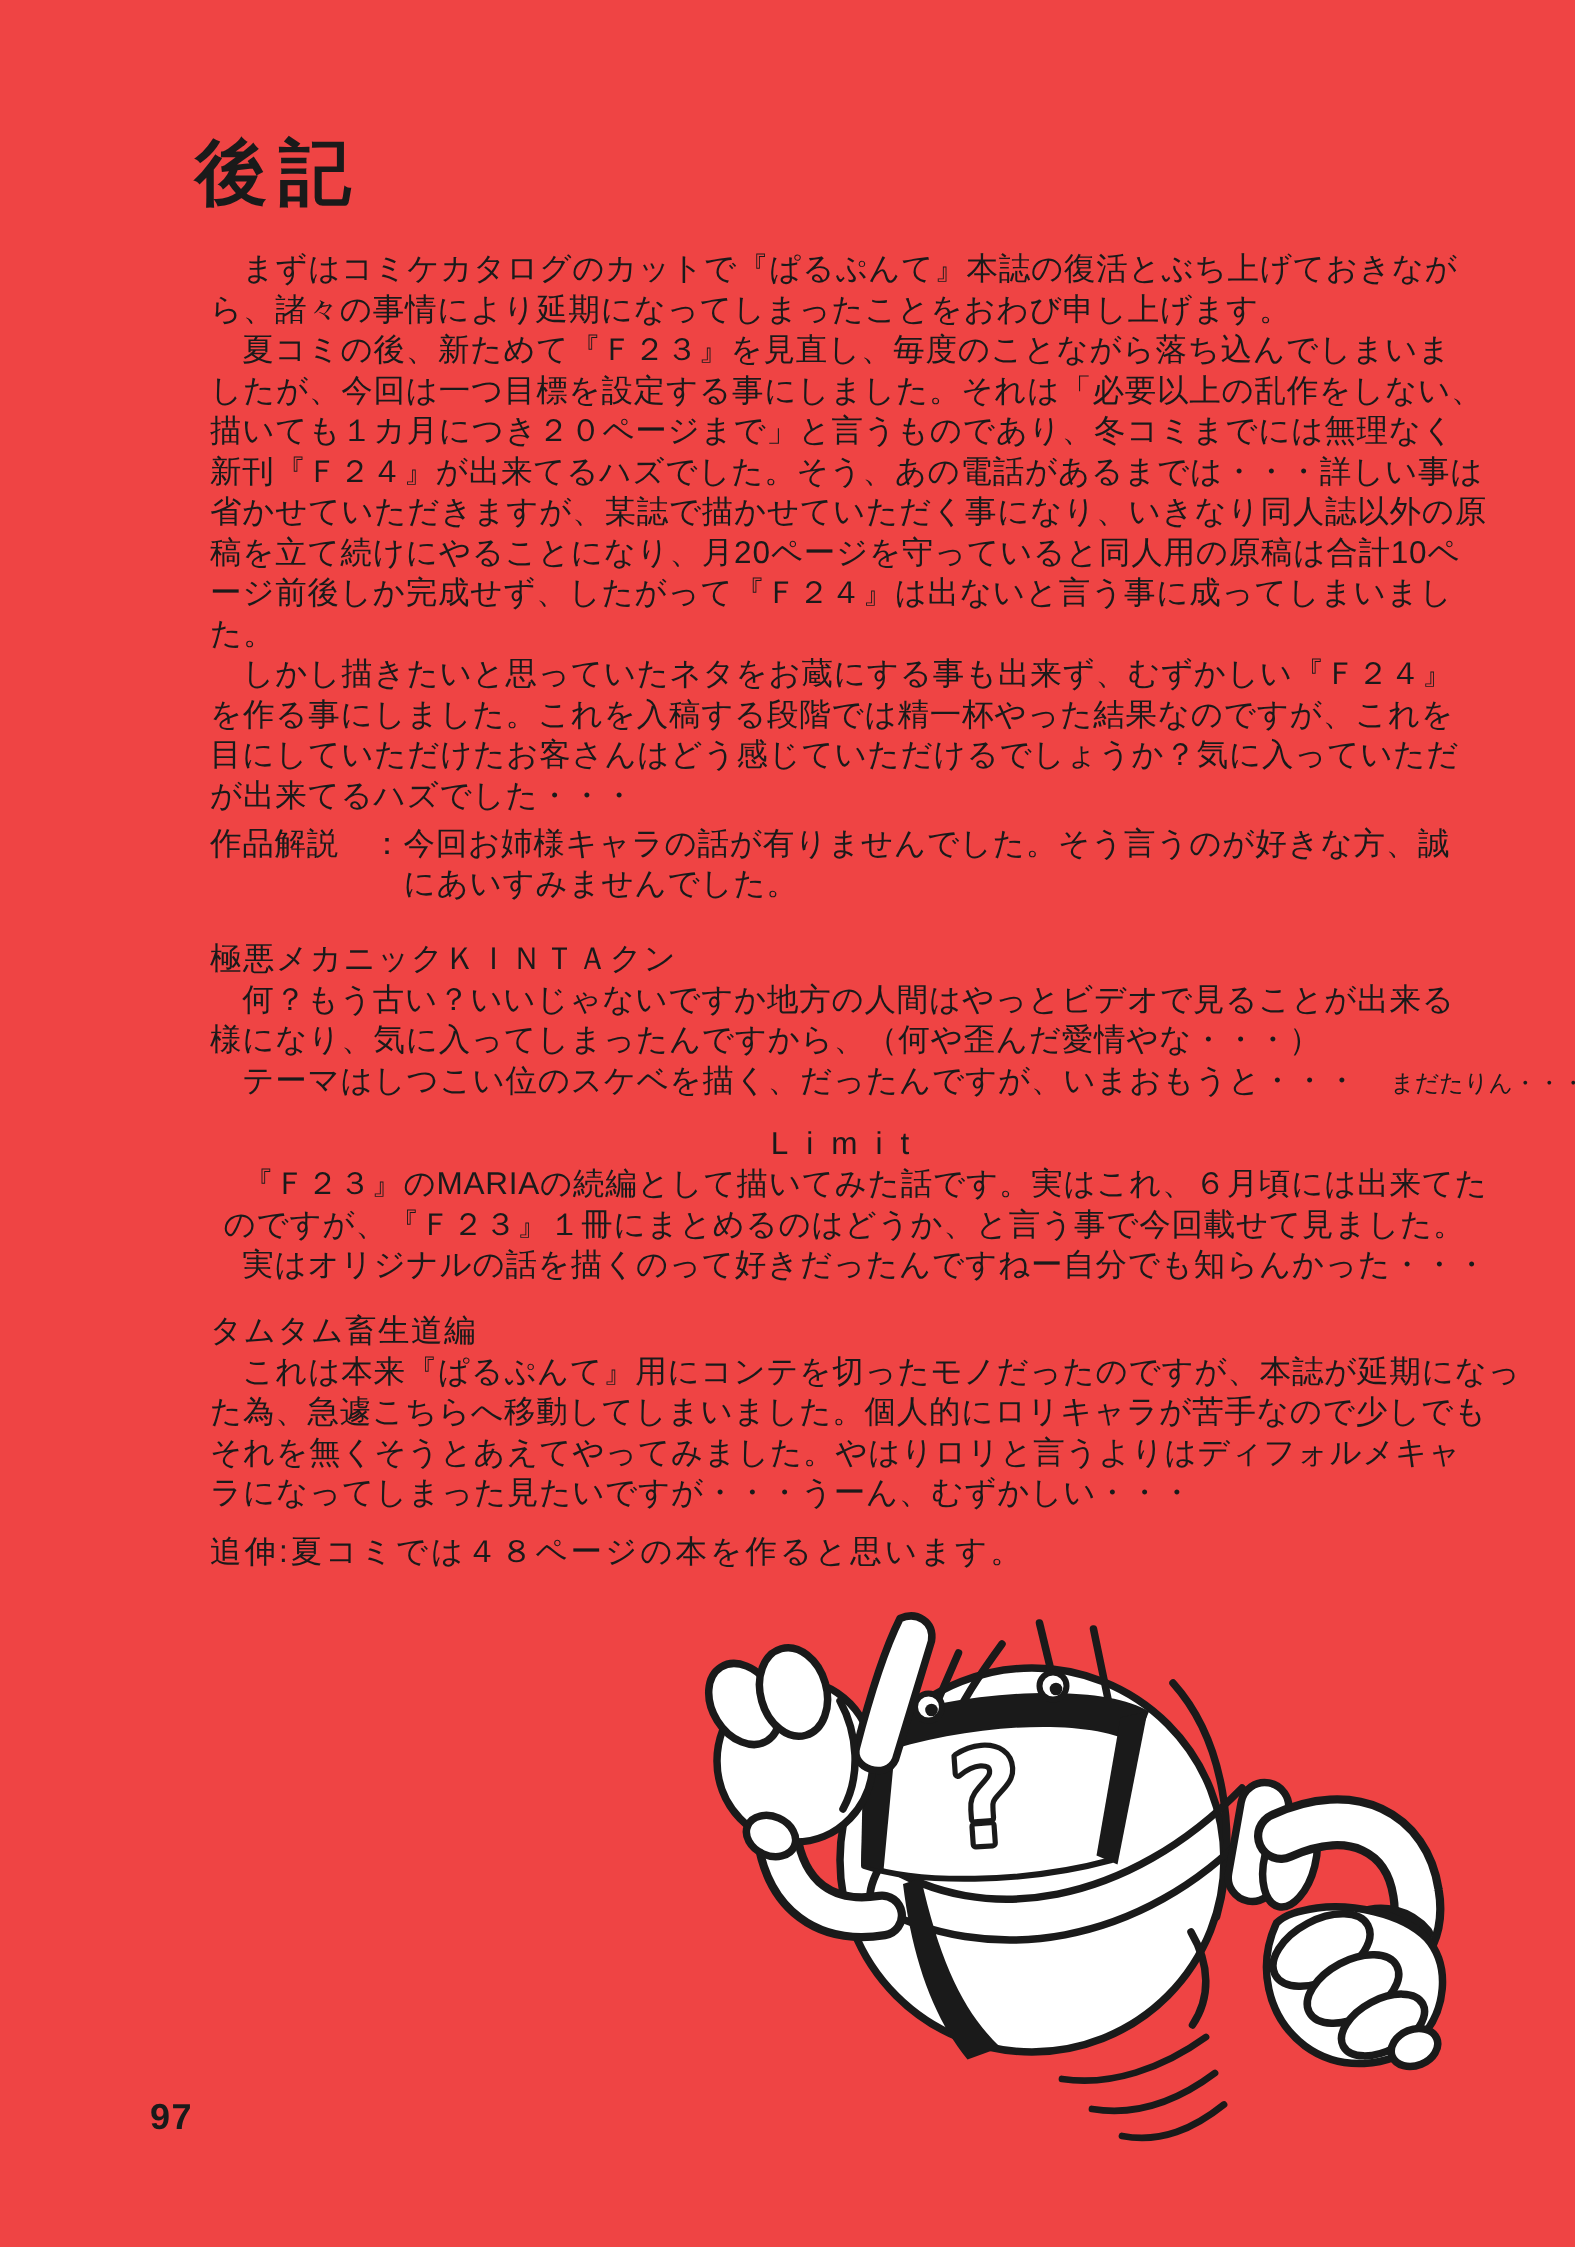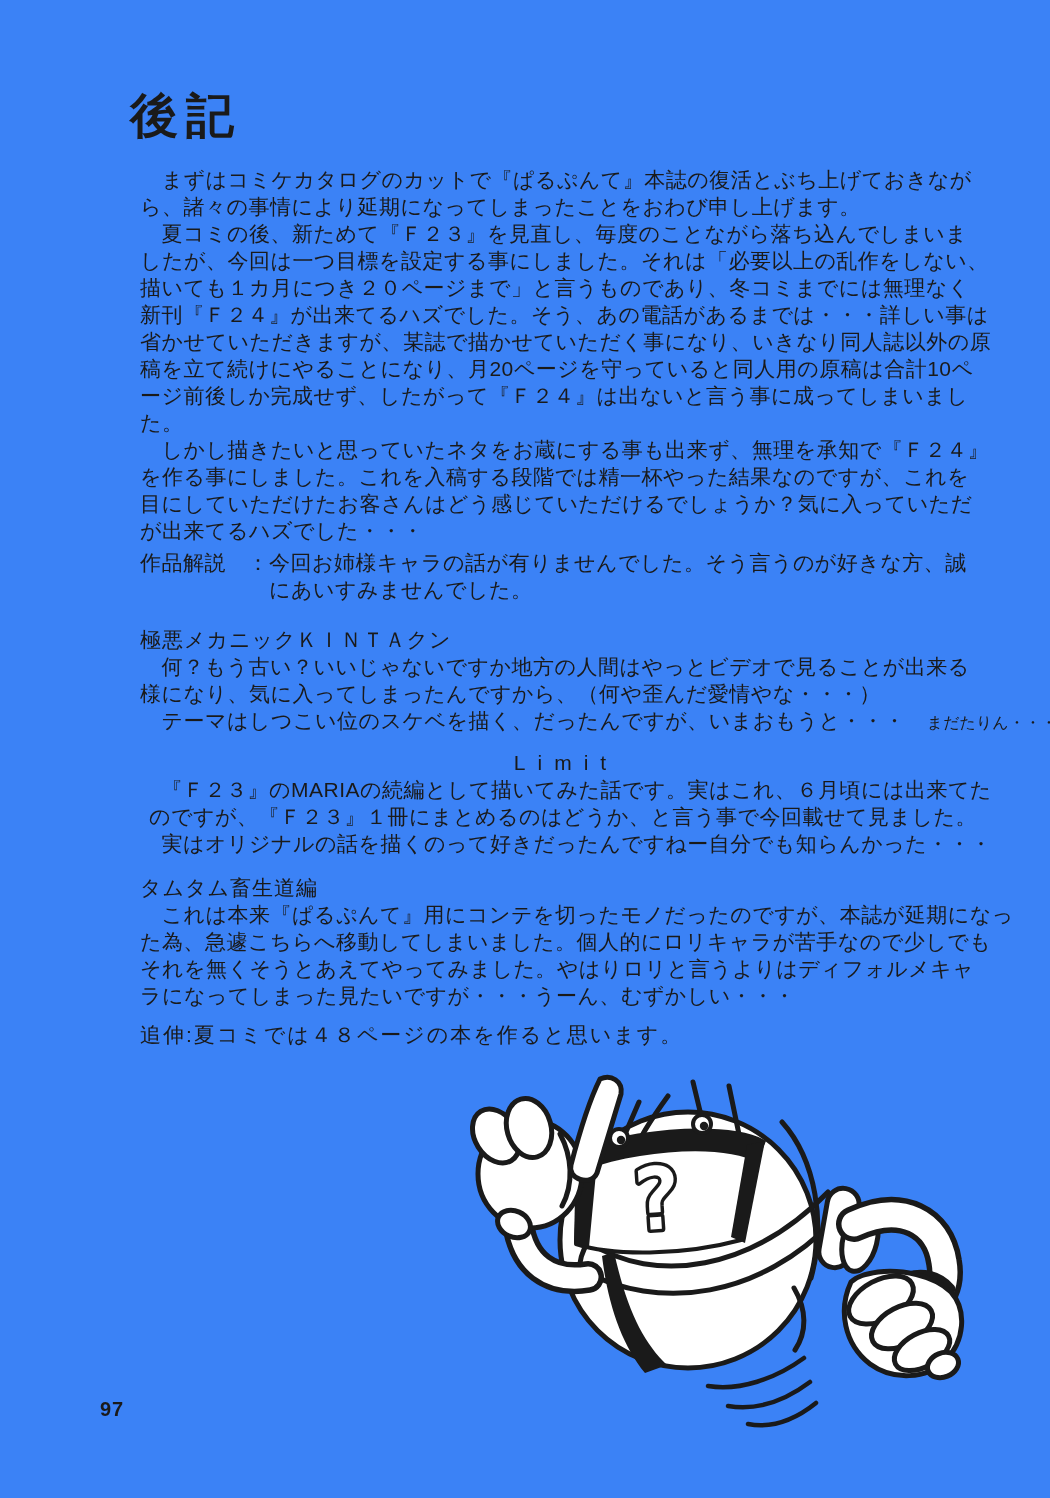--- a/index.html
+++ b/index.html
@@ -1,59 +1,59 @@
 <!DOCTYPE html>
 <html lang="ja"><head>
 <meta charset="utf-8">
 <style>
   html,body { margin:0; padding:0; background:#d8d8d4; }
   .page {
     position:relative;
     width:1050px; height:1498px;
     margin:0 auto;
-    background:#3b82f6;
+    background:#ef4444;
     color:#1a1a1a;
     font-family:"Liberation Sans","DejaVu Sans",sans-serif;
     overflow:hidden;
   }
   .abs { position:absolute; }
   .doc-title {
     font-family:"Liberation Serif","DejaVu Serif",serif;
     font-size:48px; font-weight:700; letter-spacing:8px;
     line-height:1;
   }
   .body-text { font-size:21px; line-height:27px; letter-spacing:0.5px; }
   .tline { white-space:pre; }
   .sec-head { font-size:21px; line-height:27px; white-space:pre; letter-spacing:1px; }
   .latin-wide { letter-spacing:12px; }
   .kaisetsu-row { display:flex; }
   .kaisetsu-label { white-space:pre; flex:0 0 auto; }
   .small-note { font-size:16px; letter-spacing:0; }
-  .page-num { font-size:20px; font-weight:600; letter-spacing:1px;
+  .page-num { font-size:24px; font-weight:600; letter-spacing:1px;
               font-family:"Liberation Sans","DejaVu Sans",sans-serif; }
 </style>
 </head>
 <body>
 
 <div class="page">
 
   <h1 class="abs doc-title" style="left:130px; top:92px; margin:0;">後記</h1>
 
   <div class="abs body-text" style="left:140px; top:166px; width:830px;">
       <div class="tline">　まずはコミケカタログのカットで『ぱるぷんて』本誌の復活とぶち上げておきなが</div>
       <div class="tline">ら、諸々の事情により延期になってしまったことをおわび申し上げます。</div>
       <div class="tline">　夏コミの後、新ためて『Ｆ２３』を見直し、毎度のことながら落ち込んでしまいま</div>
       <div class="tline">したが、今回は一つ目標を設定する事にしました。それは「必要以上の乱作をしない、</div>
       <div class="tline">描いても１カ月につき２０ページまで」と言うものであり、冬コミまでには無理なく</div>
       <div class="tline">新刊『Ｆ２４』が出来てるハズでした。そう、あの電話があるまでは・・・詳しい事は</div>
       <div class="tline">省かせていただきますが、某誌で描かせていただく事になり、いきなり同人誌以外の原</div>
       <div class="tline">稿を立て続けにやることになり、月20ページを守っていると同人用の原稿は合計10ペ</div>
       <div class="tline">ージ前後しか完成せず、したがって『Ｆ２４』は出ないと言う事に成ってしまいまし</div>
       <div class="tline">た。</div>
-      <div class="tline">　しかし描きたいと思っていたネタをお蔵にする事も出来ず、無理を承知で『Ｆ２４』</div>
+      <div class="tline">　しかし描きたいと思っていたネタをお蔵にする事も出来ず、むずかしい『Ｆ２４』</div>
       <div class="tline">を作る事にしました。これを入稿する段階では精一杯やった結果なのですが、これを</div>
       <div class="tline">目にしていただけたお客さんはどう感じていただけるでしょうか？気に入っていただ</div>
       <div class="tline">が出来てるハズでした・・・</div>
     </div>
 
   <div class="abs body-text kaisetsu-row" style="left:140px; top:549px; width:830px;">
     <span class="kaisetsu-label">作品解説　：</span>
     <div>
         <div class="tline">今回お姉様キャラの話が有りませんでした。そう言うのが好きな方、誠</div>
         <div class="tline">にあいすみませんでした。</div>

